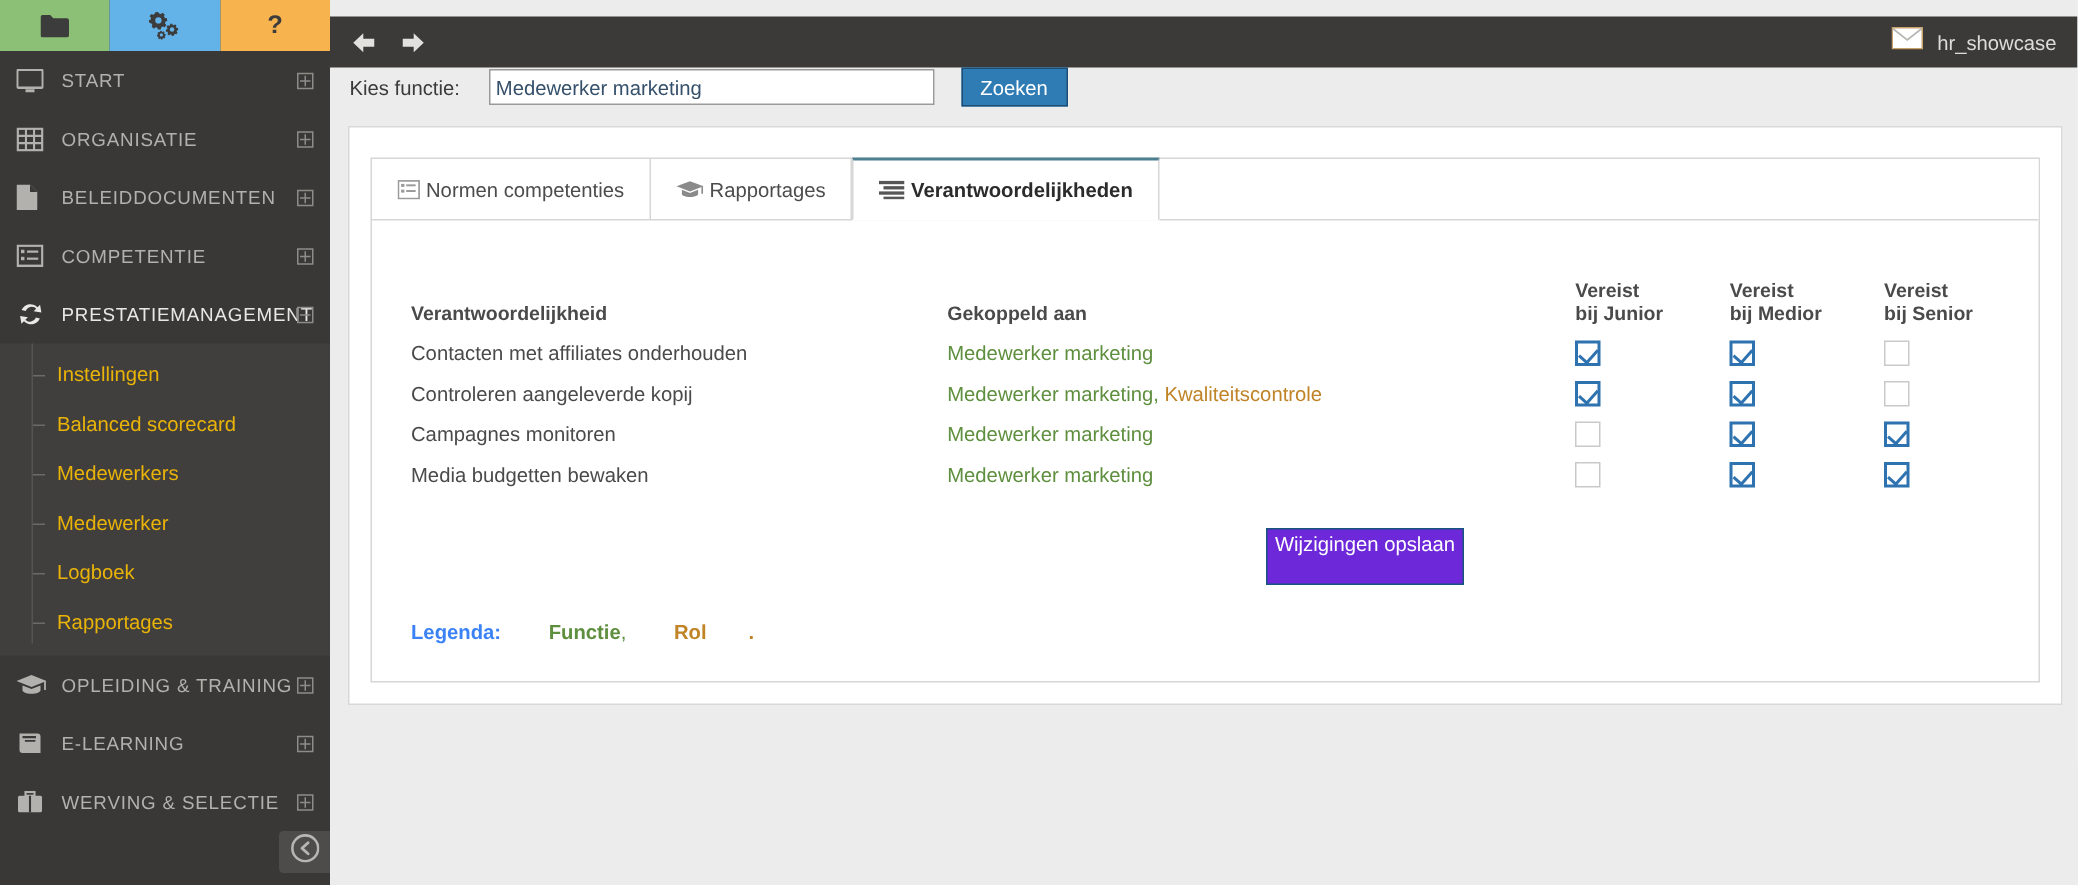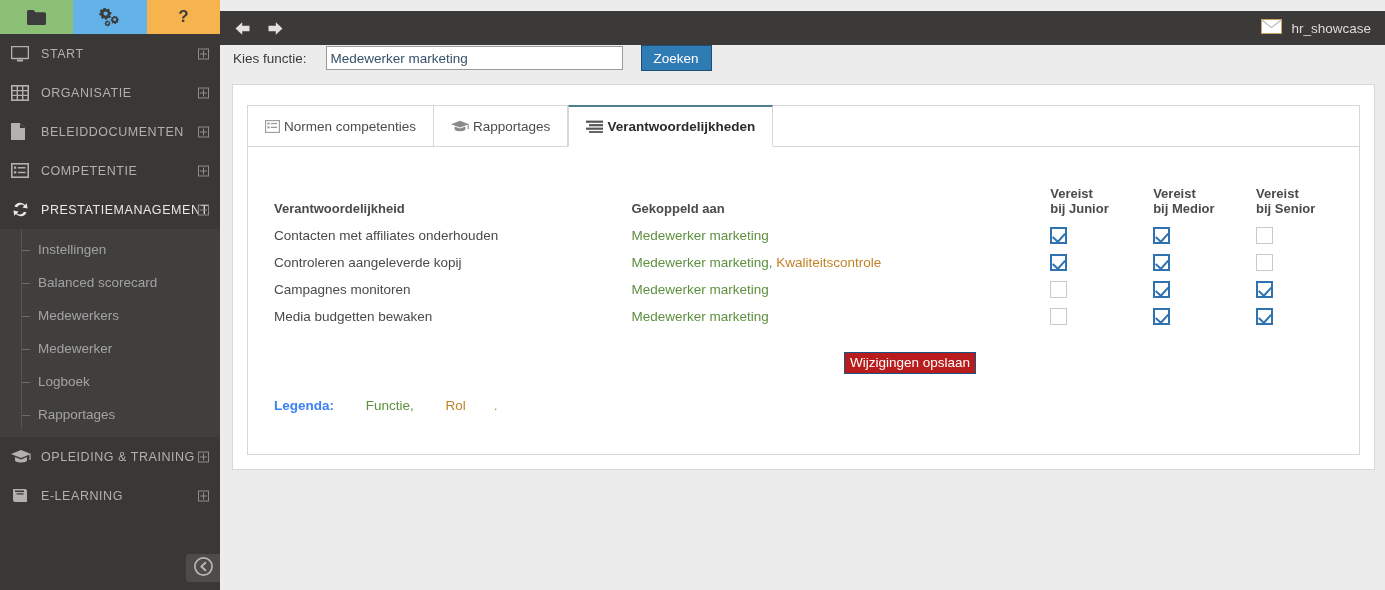--- a/index.html
+++ b/index.html
@@ -54,21 +54,21 @@
     width: 1px; height: 7px; background: #8e8c89;
   }
 
   #submenu { background: #403f3d; padding: 4px 0 6px 0; position: relative; }
   #submenu::before {
     content: ""; position: absolute; left: 21px; top: 0; bottom: 8px;
     width: 1px; background: #565451;
   }
   .sub-item {
     height: 33px; display: flex; align-items: center;
-    padding-left: 38px; color: #a3a3a3; font-size: 13.5px;
+    padding-left: 38px; color: #eab308; font-size: 13.5px;
     cursor: pointer; position: relative;
   }
   .sub-item::before {
     content: ""; position: absolute; left: 22px; top: 50%;
     width: 8px; height: 1px; background: #6d6b68;
   }
 
   #collapse-btn {
     position: absolute; right: 0; bottom: 8px;
     width: 34px; height: 28px; background: #4d4c4a;
@@ -169,30 +169,30 @@
   }
   .cbx.on { border: 2px solid #2e72b0; }
   .cbx.on::after {
     content: ""; position: absolute; left: 3px; top: 1px;
     width: 6px; height: 10px; border: solid #2e72b0;
     border-width: 0 2.6px 2.6px 0; transform: rotate(42deg);
   }
 
   #save-row { padding: 22px 0 0 0; }
   #save-btn {
-    display: inline-block; background: #b91c1c; color: #fff;
-    font-size: 13.5px; padding: 2px 5px 3px 5px; cursor: pointer;
+    display: inline-block; background: #6d28d9; color: #fff;
+    font-size: 13.5px; padding: 2px 5px 19px 5px; cursor: pointer;
     border: 1px solid #17547f;
   }
 
   #legend {
     padding: 24px 0 0 26px; font-size: 13.5px; color: #4a4a4a;
   }
   #legend b { color: #3b82f6; }
-  #legend .lbl-functie, #legend .lbl-rol { font-weight: normal; padding-left: 28px; }
+  #legend .lbl-functie, #legend .lbl-rol { font-weight: bold; padding-left: 28px; }
 </style>
 </head>
 <body>
 
 <div id="sidebar">
 
   <div class="quick-bar">
     <div class="quick-btn" style="background:#8cc077">
       <span>
         <svg width="19" height="15" viewBox="0 0 19 15">
@@ -313,20 +313,31 @@
     <span class="nav-ico">
       <svg width="18" height="16" viewBox="0 0 18 16">
           <path fill="#b3b1ae" d="M2 1h12a2 2 0 0 1 2 2v11H4a2 2 0 0 1-2-2z"></path>
           <path fill="#393836" d="M4 2.6h9v1.5H4zM5.6 5.3h7v1.2h-7z"></path>
         </svg>
     </span>
     <span class="nav-label">E-LEARNING</span>
     <span class="nav-expander plus"></span>
   </div>
 
+  <div class="nav-item">
+    <span class="nav-ico">
+      <svg width="18" height="16" viewBox="0 0 18 16">
+          <rect x="1" y="3.5" width="16" height="11" rx="1" fill="#b3b1ae"></rect>
+          <rect x="6" y="1" width="6" height="2.5" fill="none" stroke="#b3b1ae" stroke-width="1.4"></rect>
+          <rect x="8.3" y="3.5" width="1.4" height="11" fill="#393836"></rect>
+        </svg>
+    </span>
+    <span class="nav-label">WERVING &amp; SELECTIE</span>
+    <span class="nav-expander plus"></span>
+  </div>
 
   <div id="collapse-btn">
     <span>
       <svg width="19" height="19" viewBox="0 0 19 19">
           <circle cx="9.5" cy="9.5" r="8.6" fill="none" stroke="#b8b6b3" stroke-width="1.7"></circle>
           <path d="M11.4 5.8L7.3 9.5l4.1 3.7" fill="none" stroke="#b8b6b3" stroke-width="1.9" stroke-linecap="round" stroke-linejoin="round"></path>
         </svg>
     </span>
   </div>
 </div>

